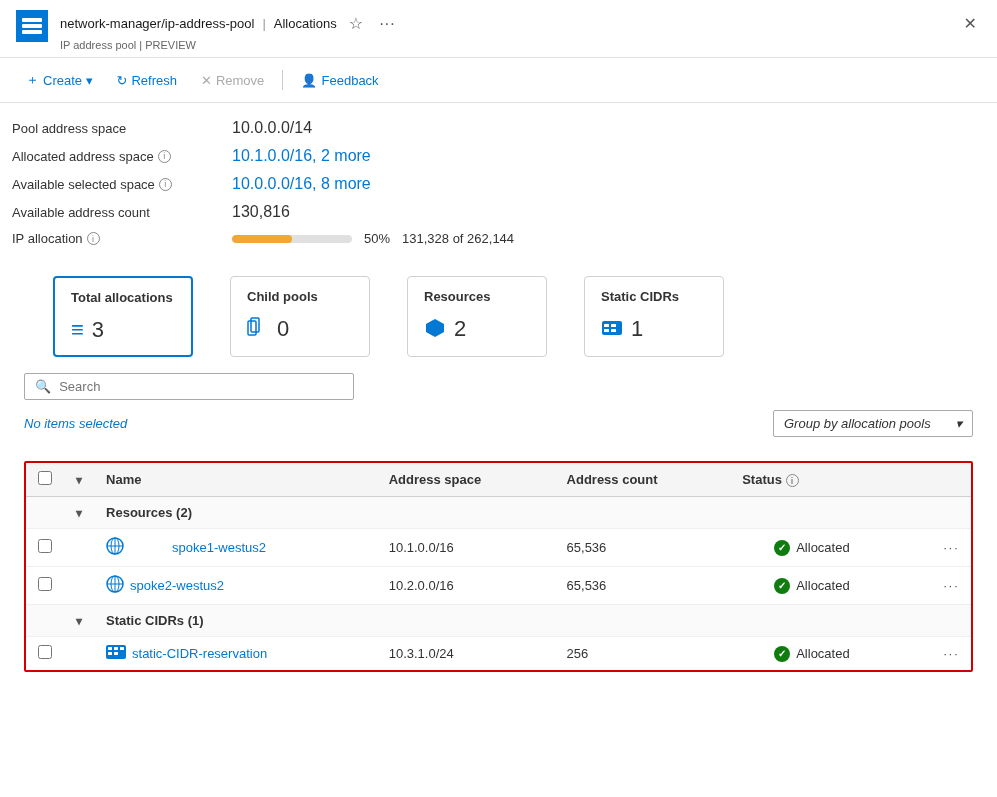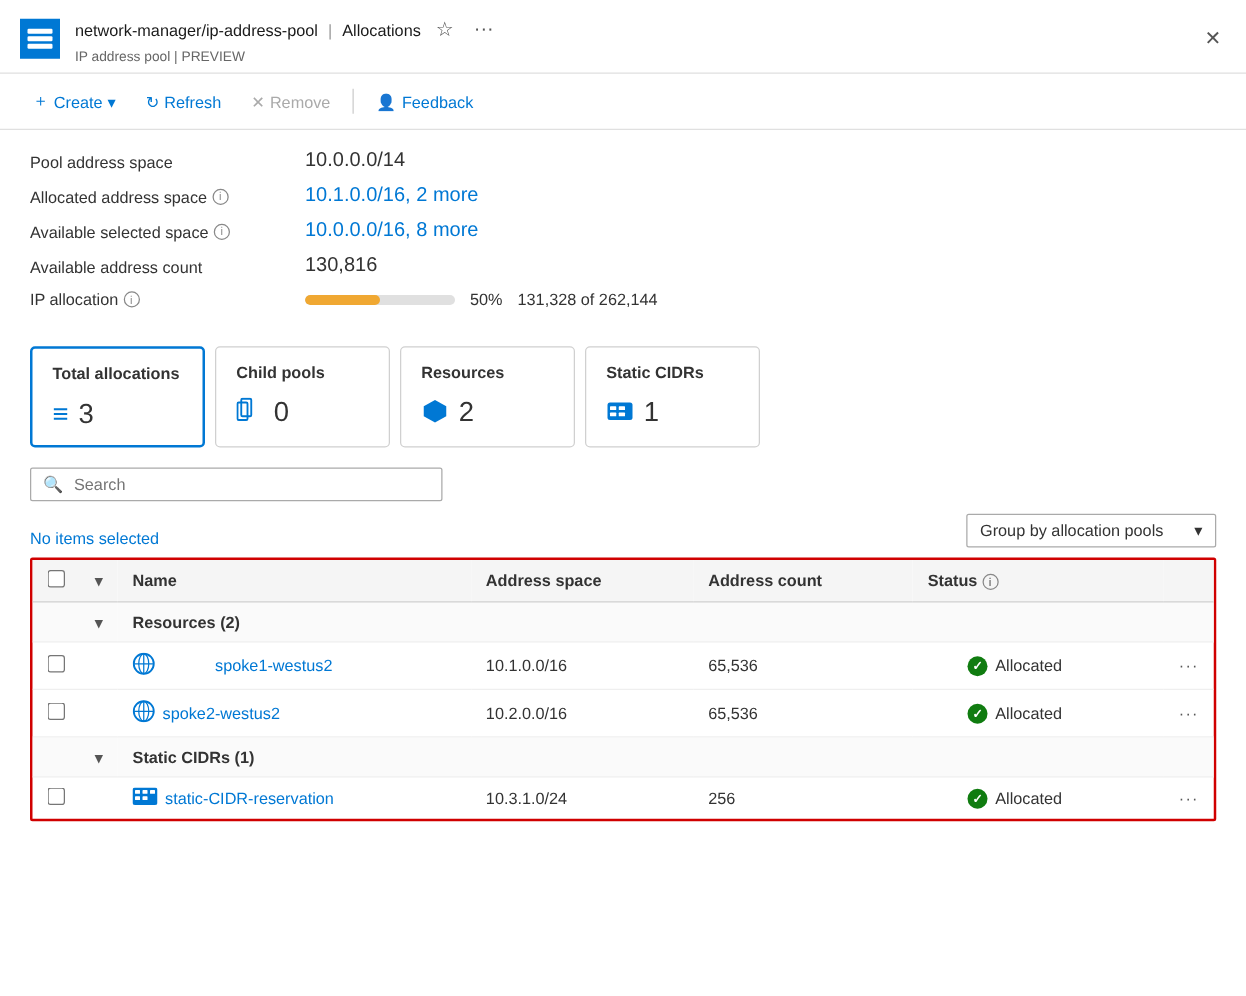--- a/index.html
+++ b/index.html
@@ -1,67 +1,67 @@
 <!DOCTYPE html>
 <html><head>
   <meta charset="utf-8">
   <style>
     * { box-sizing: border-box; margin: 0; padding: 0; font-family: 'Segoe UI', Arial, sans-serif; font-size: 13px; }
     body { background: #fff; color: #333; width: 997px; height: 797px; overflow: hidden; }
 
     
-    .header { display: flex; align-items: center; padding: 10px 16px 6px 16px; border-bottom: 1px solid #e0e0e0; }
+    .header { display: flex; align-items: flex-start; padding: 10px 16px 6px 16px; border-bottom: 1px solid #e0e0e0; }
     .header-icon { width: 32px; height: 32px; margin-right: 12px; background: #0078d4; display: flex; align-items: center; justify-content: center; flex-shrink: 0; }
     .header-icon svg { width: 24px; height: 24px; }
     .header-title-group { flex: 1; }
     .header-title { font-size: 20px; font-weight: 400; color: #1a1a1a; display: flex; align-items: center; gap: 8px; }
     .header-title-pipe { color: #999; font-weight: 300; }
     .header-title-page { font-weight: 400; }
     .header-subtitle { font-size: 11px; color: #666; margin-top: 2px; }
     .header-actions { display: flex; align-items: center; gap: 8px; }
     .star-icon, .ellipsis-icon, .close-icon { cursor: pointer; color: #555; font-size: 16px; padding: 4px; }
 
     
     .toolbar { display: flex; align-items: center; padding: 8px 16px; border-bottom: 1px solid #e0e0e0; gap: 4px; }
     .toolbar-btn { display: flex; align-items: center; gap: 4px; padding: 5px 10px; border: none; background: none; cursor: pointer; color: #0078d4; font-size: 13px; border-radius: 2px; }
     .toolbar-separator { width: 1px; height: 20px; background: #ccc; margin: 0 4px; }
     .toolbar-btn.disabled { color: #aaa; cursor: default; }
 
     
-    .info-section { padding: 16px 24px 12px 24px; }
+    .info-section { padding: 16px 24px 12px 12px; }
     .info-row { display: flex; align-items: center; margin-bottom: 10px; }
     .info-label { width: 220px; color: #333; font-size: 13px; display: flex; align-items: center; gap: 4px; }
     .info-value { color: #0078d4; font-size: 16px; cursor: pointer; }
     .info-value.plain { color: #333; }
     .info-icon { color: #888; font-size: 11px; cursor: pointer; border: 1px solid #888; border-radius: 50%; width: 13px; height: 13px; display: inline-flex; align-items: center; justify-content: center; font-size: 9px; }
 
     
     .progress-row { display: flex; align-items: center; gap: 12px; }
     .progress-bar-container { width: 120px; height: 8px; background: #e0e0e0; border-radius: 4px; overflow: hidden; }
     .progress-bar-fill { height: 100%; background: #f0a832; width: 50%; border-radius: 4px; }
     .progress-percent { color: #333; }
     .progress-detail { color: #333; }
 
     
     .tiles-row { display: flex; gap: 8px; padding: 8px 24px 16px 24px; }
-    .tile { border: 1px solid #d0d0d0; border-radius: 4px; padding: 12px 16px; min-width: 140px; cursor: pointer; }
+    .tile { border: 1px solid #d0d0d0; border-radius: 4px; padding: 12px 16px; min-width: 140px; cursor: pointer; margin-left: 29px; }
     .tile.active { border: 2px solid #0078d4; }
     .tile-title { font-weight: 600; font-size: 13px; color: #333; margin-bottom: 12px; }
     .tile-content { display: flex; align-items: center; gap: 8px; font-size: 20px; font-weight: 300; }
     .tile-count { font-size: 22px; color: #333; font-weight: 300; }
 
     
     .main-content { padding: 0 24px; }
 
     
     .search-bar { display: flex; align-items: center; border: 1px solid #aaa; border-radius: 2px; padding: 5px 10px; width: 330px; gap: 8px; margin-bottom: 10px; }
     .search-input { border: none; outline: none; flex: 1; font-size: 13px; color: #333; }
 
     
-    .table-controls { display: flex; align-items: flex-end; justify-content: space-between; margin-bottom: 8px; }
+    .table-controls { display: flex; align-items: center; justify-content: space-between; margin-bottom: 24px; font-style: italic; }
     .no-items { color: #0078d4; font-size: 13px; }
     .group-by-dropdown { display: flex; align-items: center; border: 1px solid #aaa; border-radius: 2px; padding: 5px 10px; gap: 8px; cursor: pointer; font-size: 13px; color: #333; min-width: 200px; justify-content: space-between; }
 
     
     .table-container { border: 2px solid #d00000; border-radius: 2px; overflow: hidden; }
     .table { width: 100%; border-collapse: collapse; }
     .table-header { background: #f5f5f5; }
     .table th { padding: 8px 12px; text-align: left; font-weight: 600; font-size: 13px; border-bottom: 1px solid #d0d0d0; color: #333; }
     .table td { padding: 8px 12px; border-bottom: 1px solid #efefef; vertical-align: middle; }
     .table tr:last-child td { border-bottom: none; }

